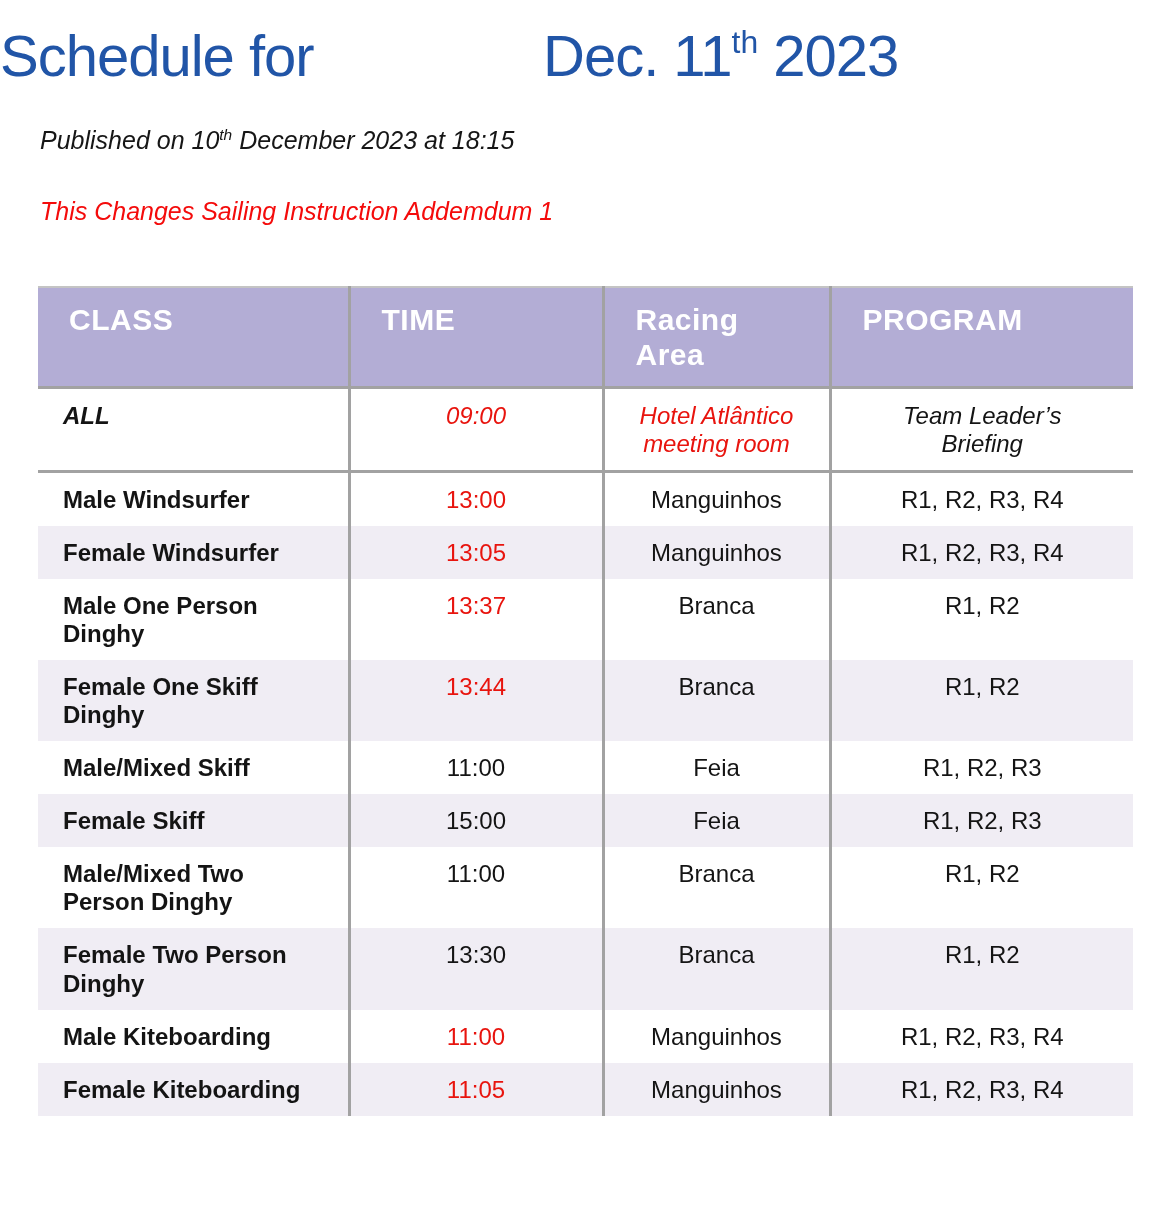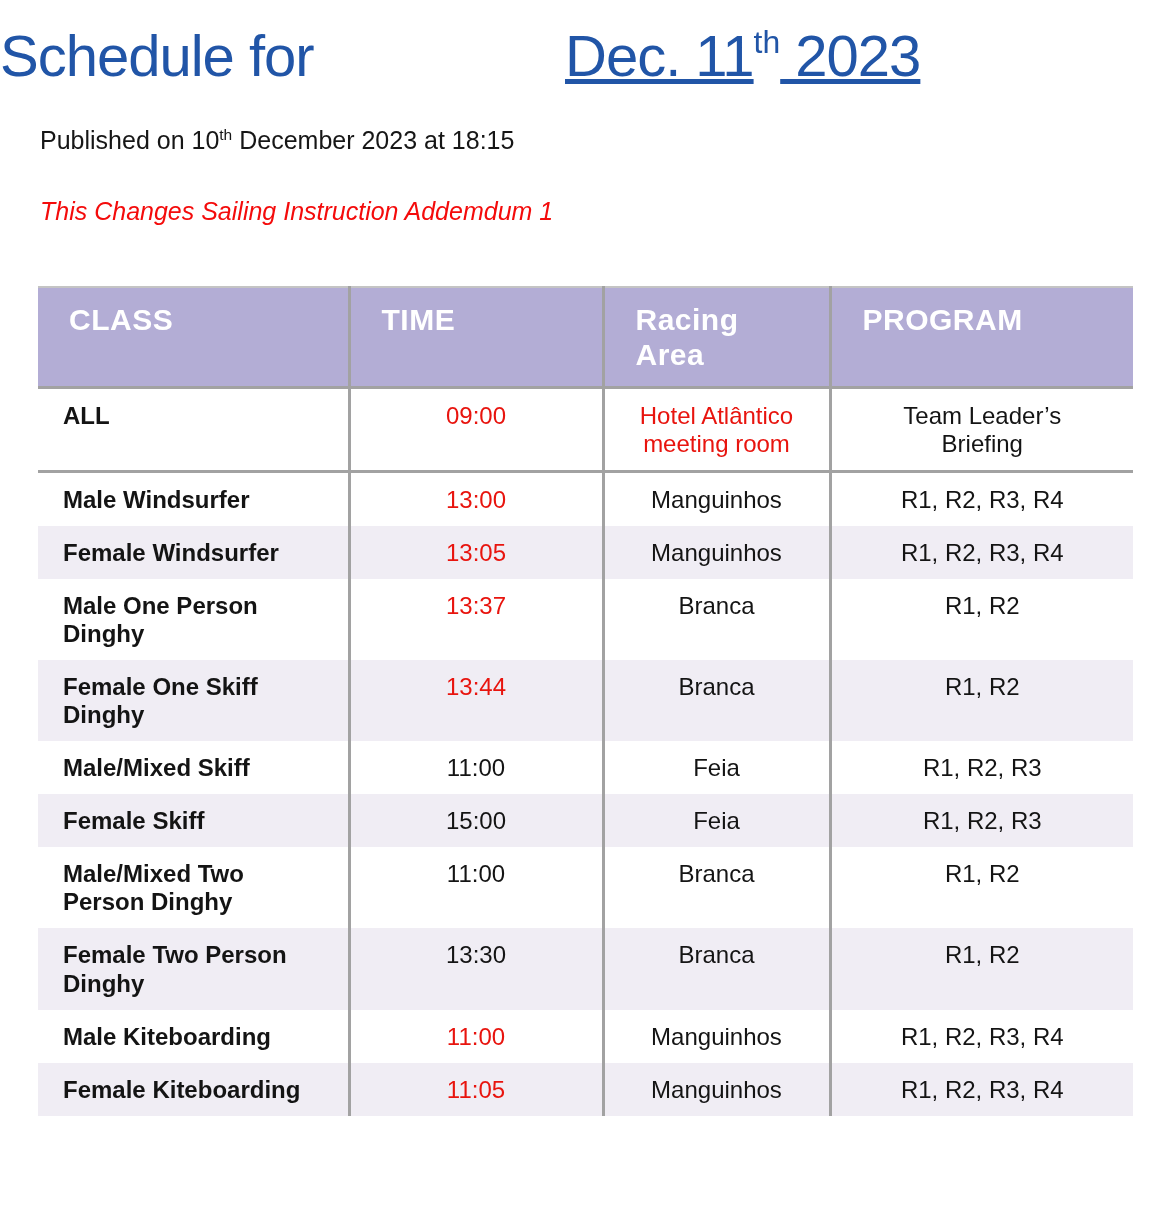--- a/index.html
+++ b/index.html
@@ -27,32 +27,33 @@
     font-size:58px;
     font-weight:400;
     letter-spacing:-1px;
     color:var(--title_blue);
     line-height:1.12;
     height:66px;
     white-space:nowrap;
   }
   .title .date-part{
     position:absolute;
-    left:565px;top:0;text-decoration:underline;
+    left:543px;top:0;
   }
   .title .sup{
     display:inline-block;
     font-size:55%;
     position:relative;
     top:-0.72em;
     letter-spacing:0;
   }
   .published{
     margin:36px 0 0 40px;
     font-size:25px;
+    font-style:italic;
     color:#161616;
   }
   .published .sup{
     font-size:62%;
     vertical-align:super;
   }
   .notice{
     margin:42px 0 0 40px;
     font-size:25px;
     font-style:italic;
@@ -94,20 +95,21 @@
     padding:13px 10px 12px;
     text-align:center;
   }
   td.class-cell{
     text-align:left;
     padding-left:25px;
     font-weight:bold;
   }
   tbody tr:first-child td{
     border-bottom:3px solid var(--border_gray);
+    font-style:italic;
   }
   tbody tr:nth-child(2n+3) td{
     background:var(--alt_row_bg);
   }
   .red{color:var(--highlight_red);}
 </style>
 </head>
 <body>
 
 <h1 class="title"><span>Schedule for</span><span class="date-part"><span>Dec. 11</span><span class="sup">th</span><span> 2023</span></span></h1>

